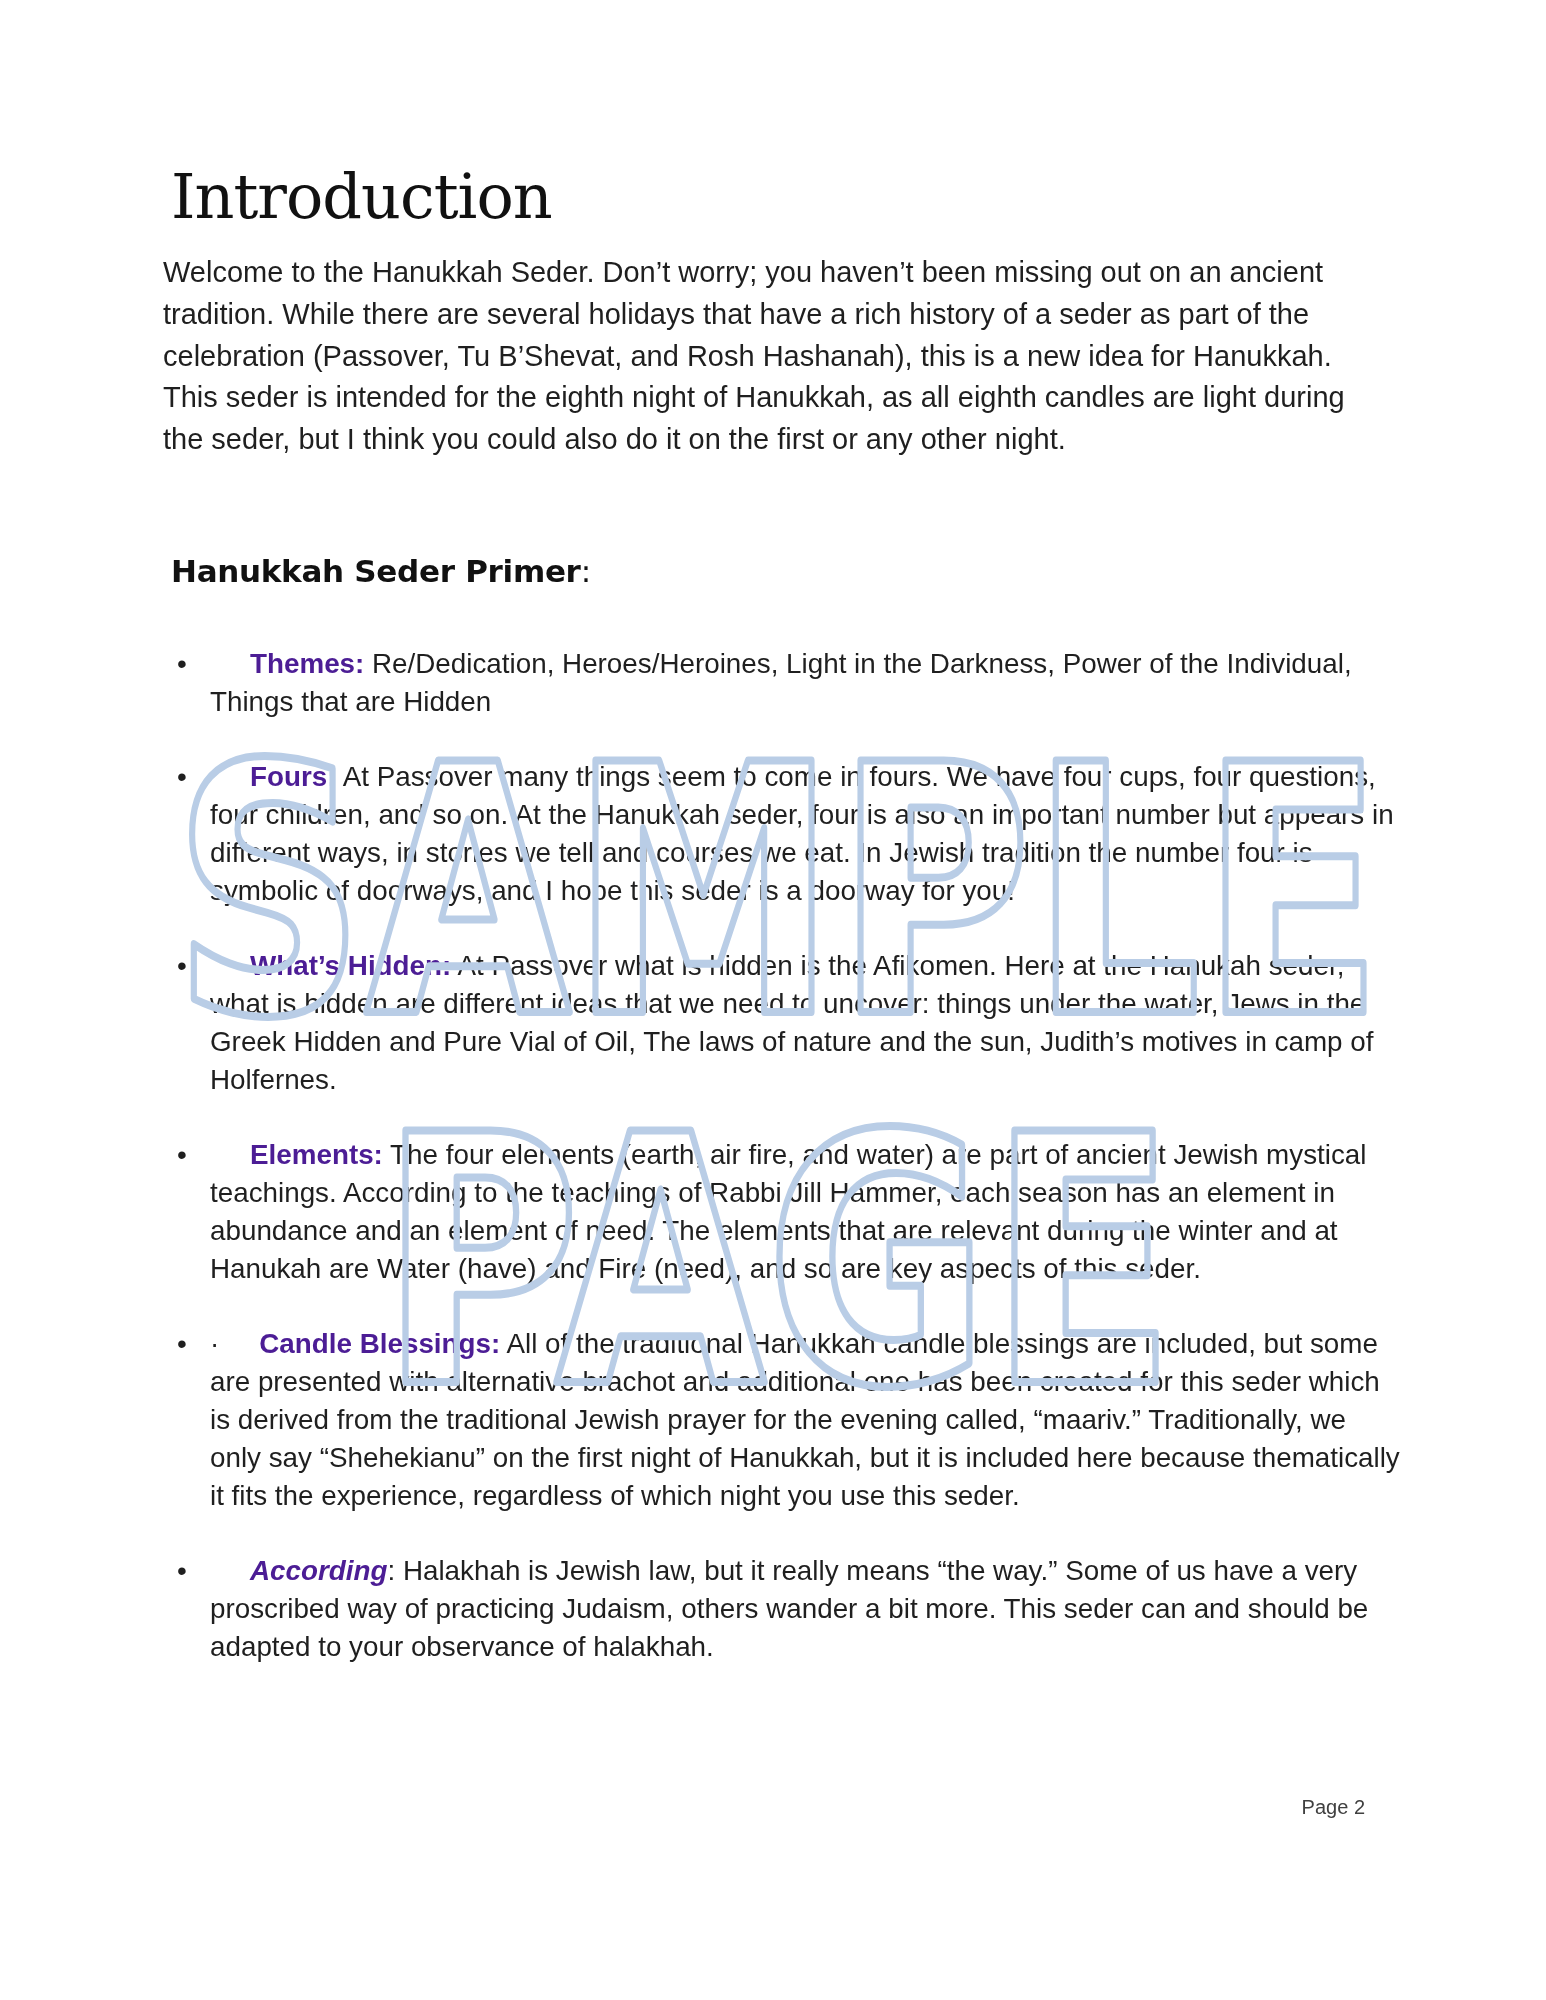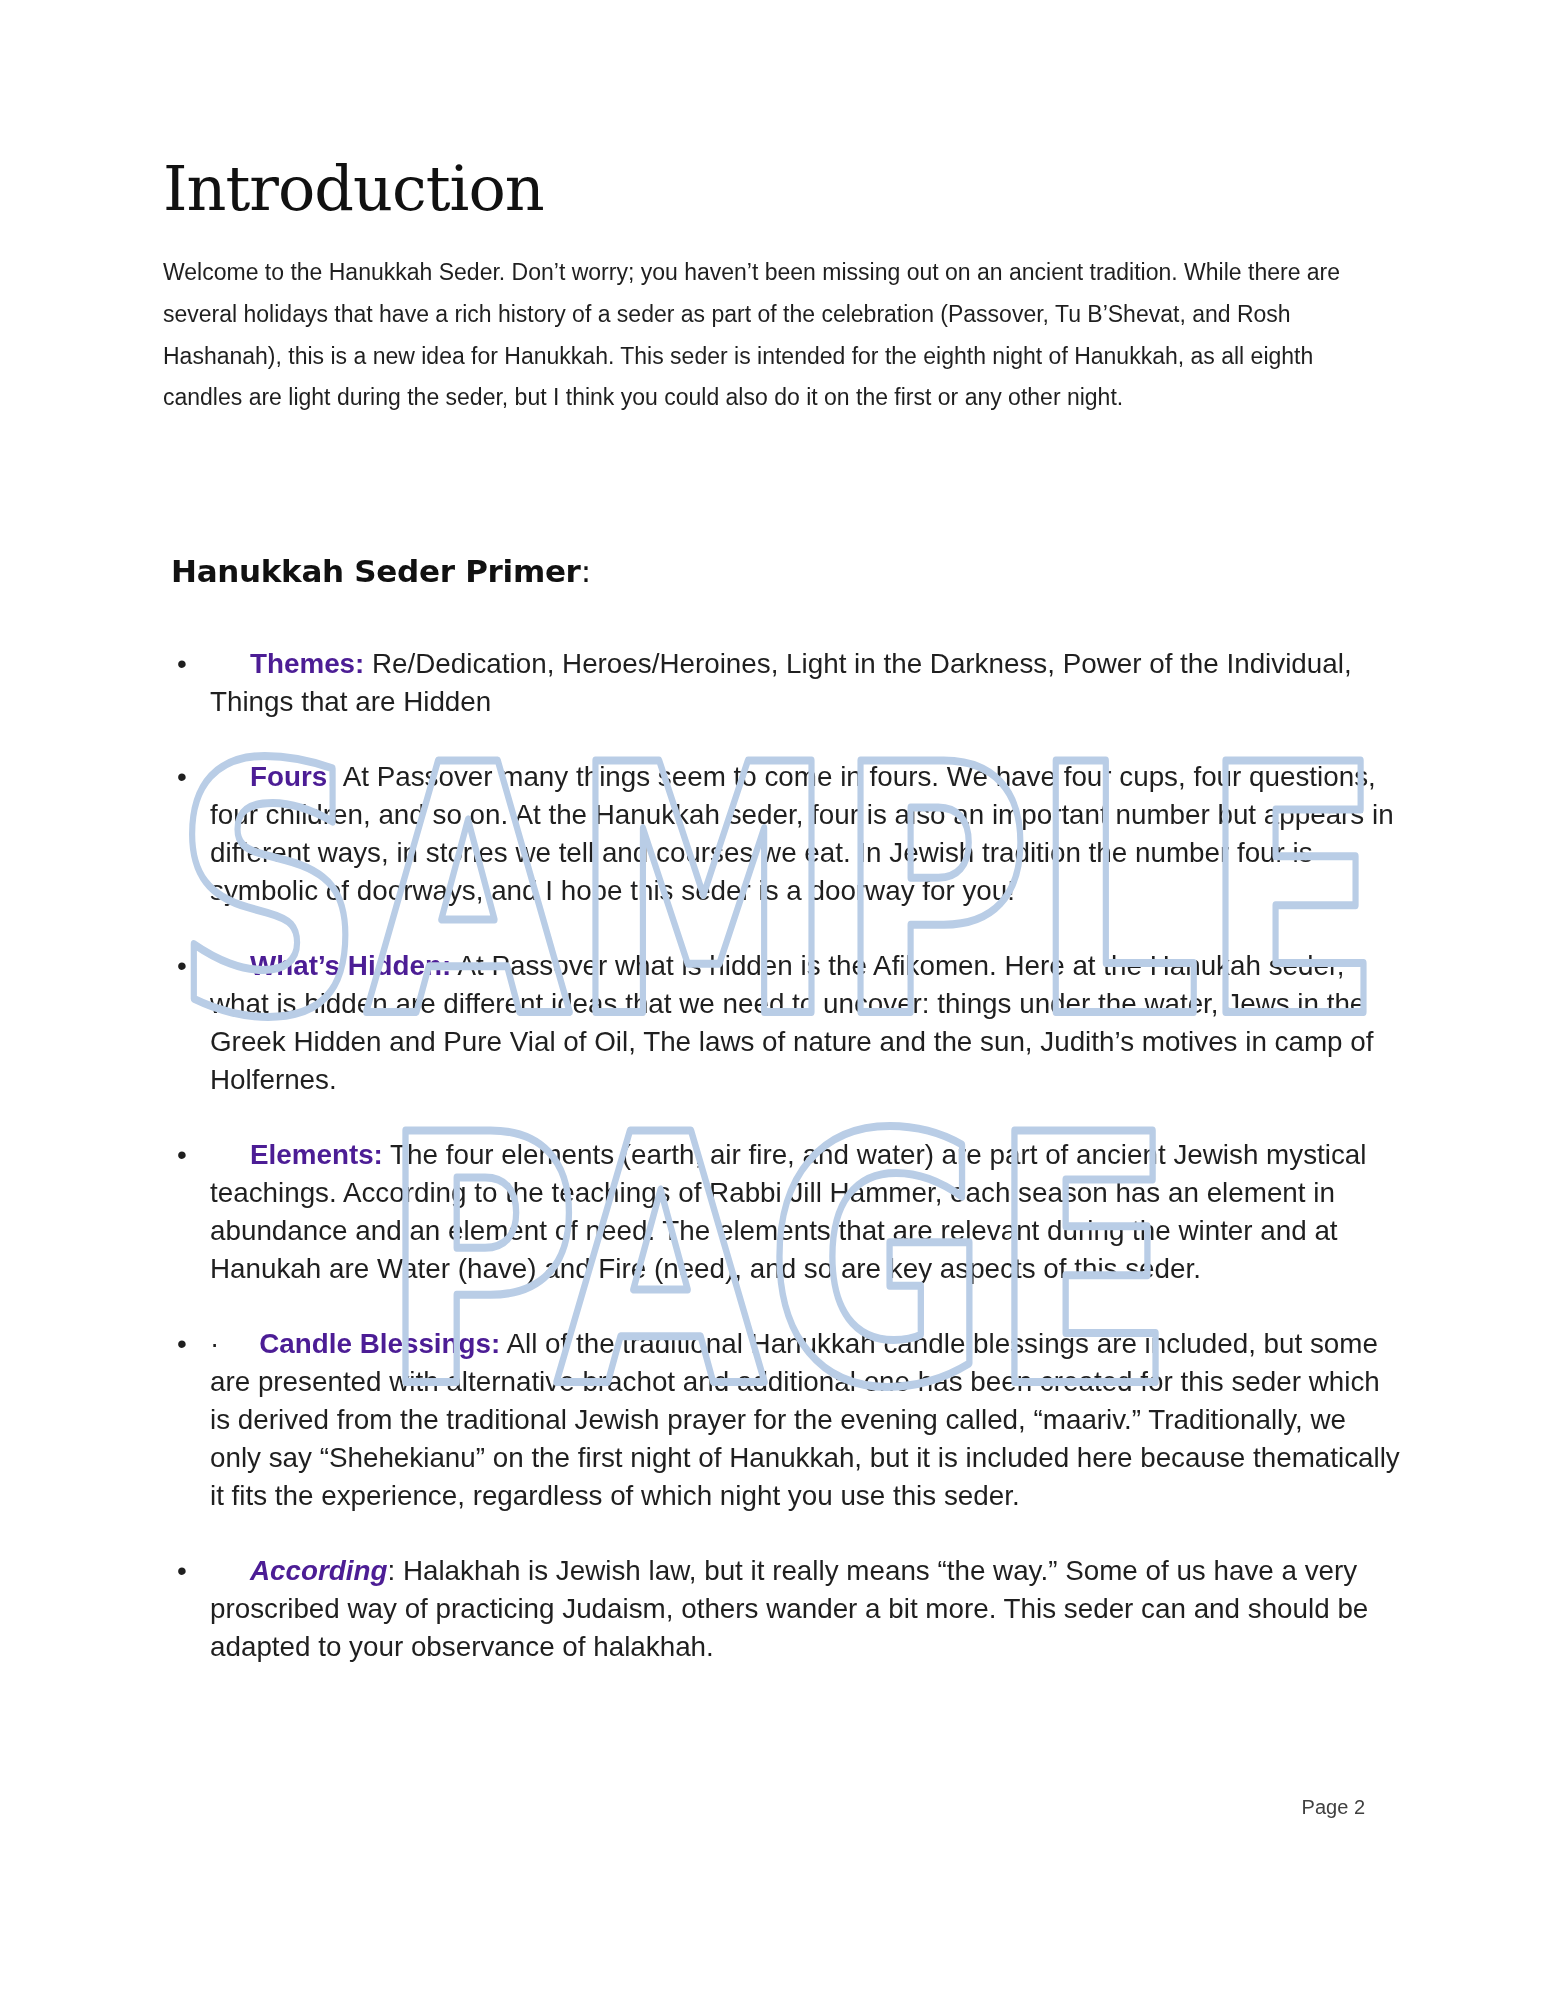--- a/index.html
+++ b/index.html
@@ -1,25 +1,25 @@
 <!DOCTYPE html>
 <html><head>
 <meta charset="utf-8">
 <style>
   html, body { margin: 0; padding: 0; background: #ffffff; }
   body { width: 1546px; height: 2000px; position: relative; overflow: hidden; color: #1b1b1b; }
   .page { position: absolute; left: 0; top: 0; width: 1546px; height: 2000px; }
   .title {
     position: absolute; left: 163px; top: 158px;
     font-family: "DejaVu Serif", serif; font-size: 62px; font-weight: normal;
-    letter-spacing: -1px; margin: 0; line-height: 1; color: #111;
+    letter-spacing: -1px; margin: 8px; line-height: 1; color: #111;
   }
   .intro {
     position: absolute; left: 163px; top: 252px; width: 1230px;
-    font-family: "Liberation Sans", sans-serif; font-size: 23px; line-height: 41.8px; margin: 0; color: #1f1f1f;
+    font-family: "Liberation Sans", sans-serif; font-size: 29px; line-height: 41.8px; margin: 0; color: #1f1f1f;
   }
   .subhead {
     position: absolute; left: 163px; top: 545px; margin: 8px;
     font-family: "DejaVu Sans", sans-serif; font-size: 31px; font-weight: bold; letter-spacing: -0.3px; color: #111;
   }
   .subhead .colon { font-weight: normal; }
   ul.primer {
     position: absolute; left: 163px; top: 645px; width: 1240px;
     margin: 0; padding: 0; list-style: none;
     font-family: "Liberation Sans", sans-serif; font-size: 27.8px; line-height: 37.8px; color: #1f1f1f;

